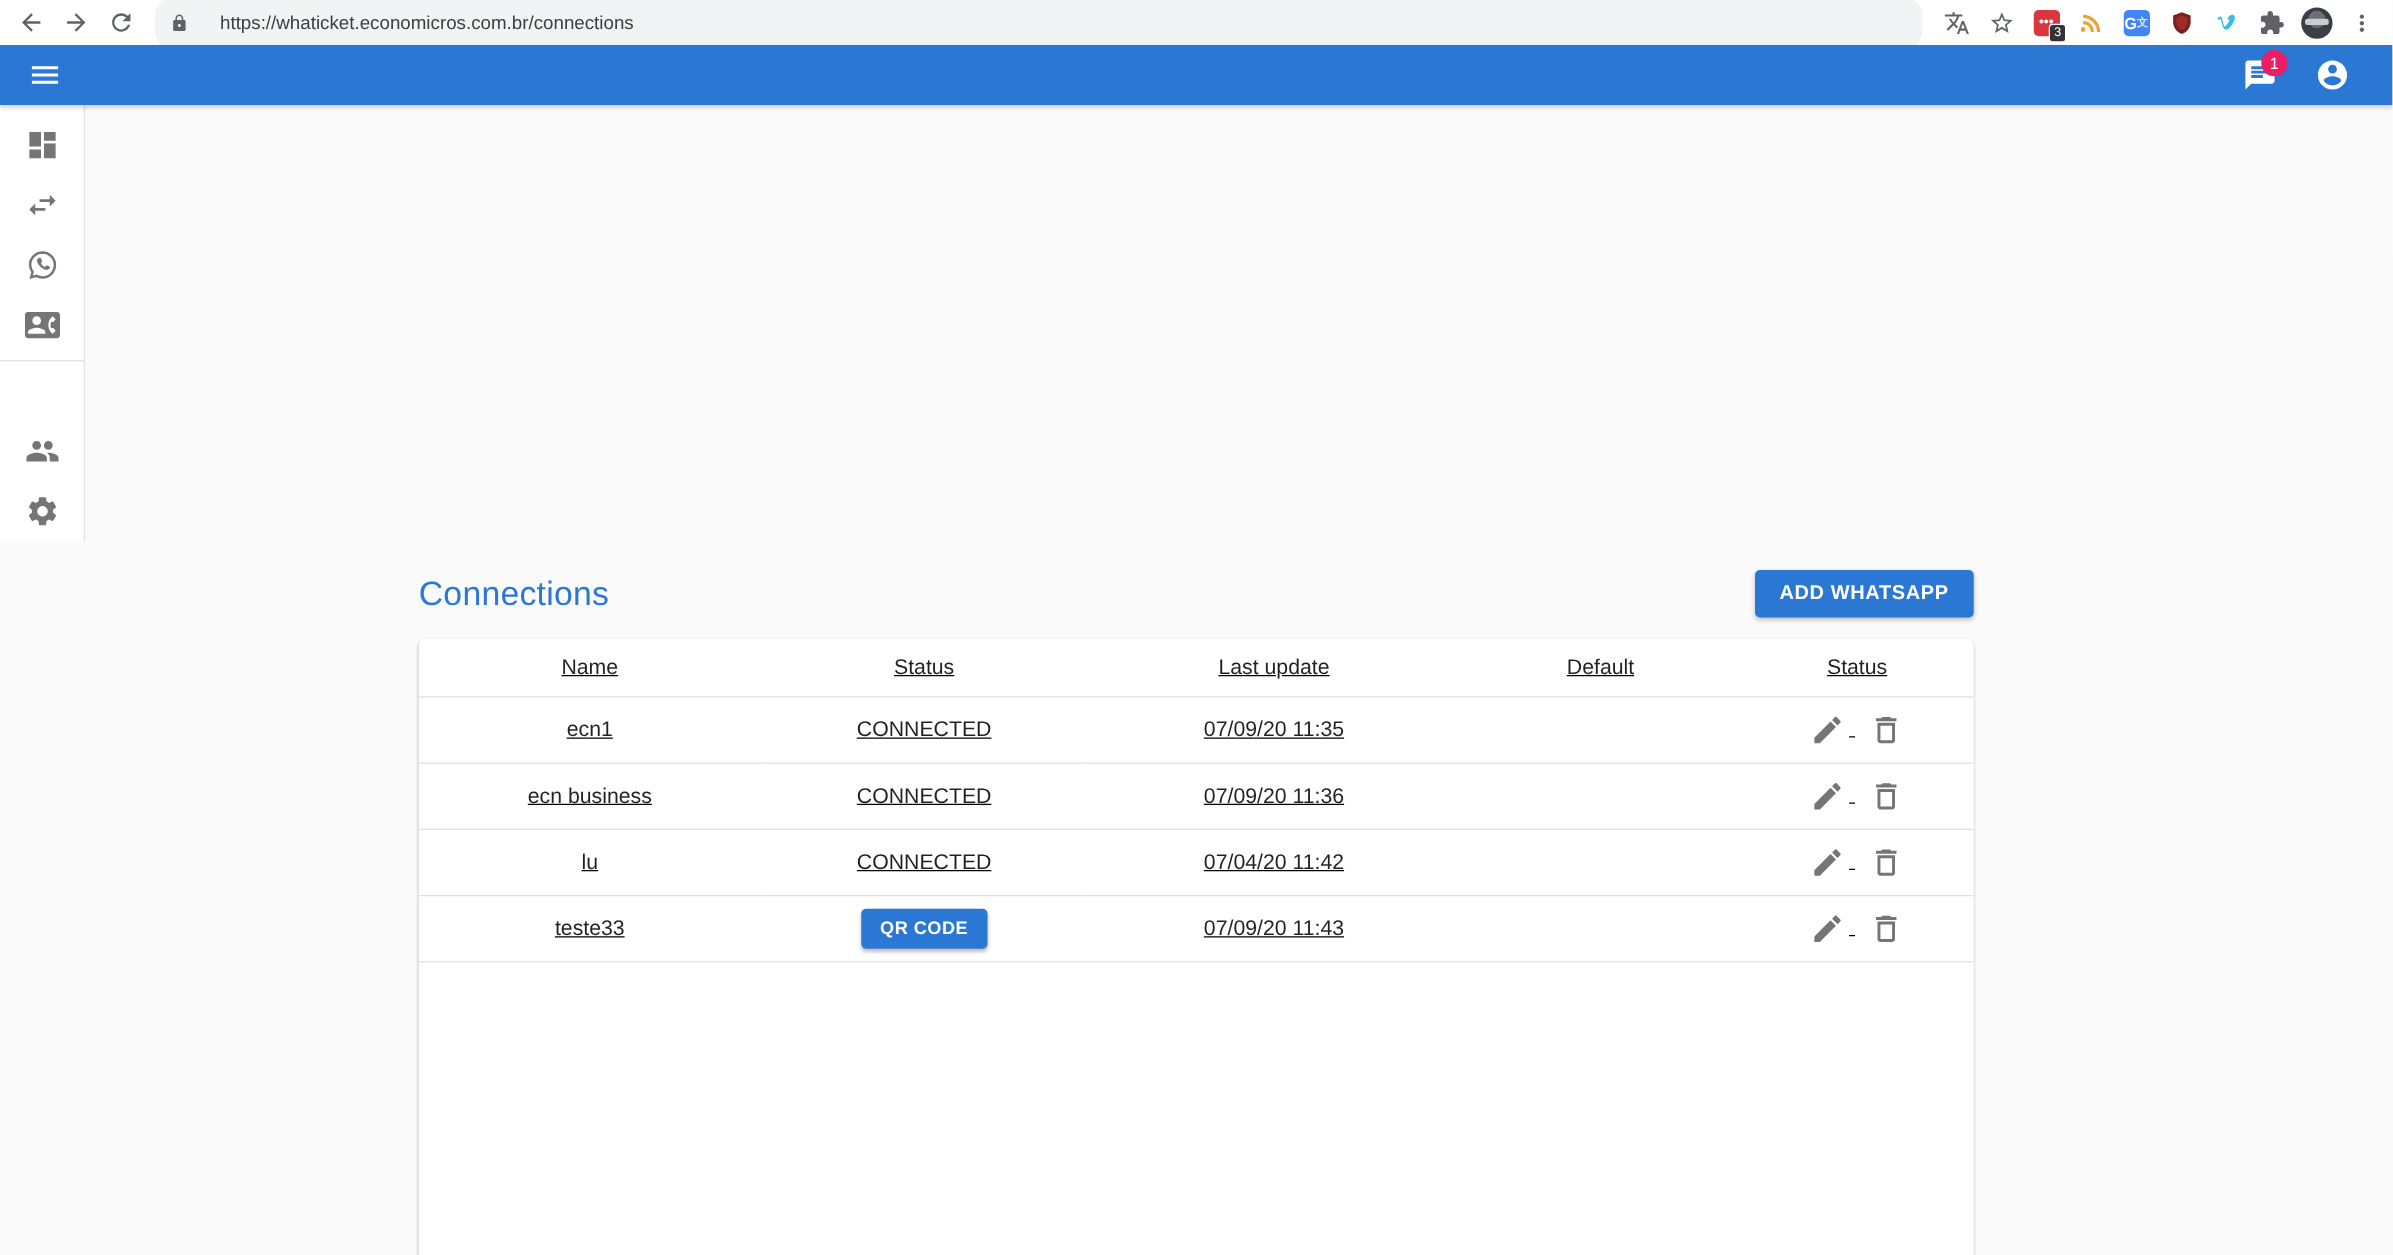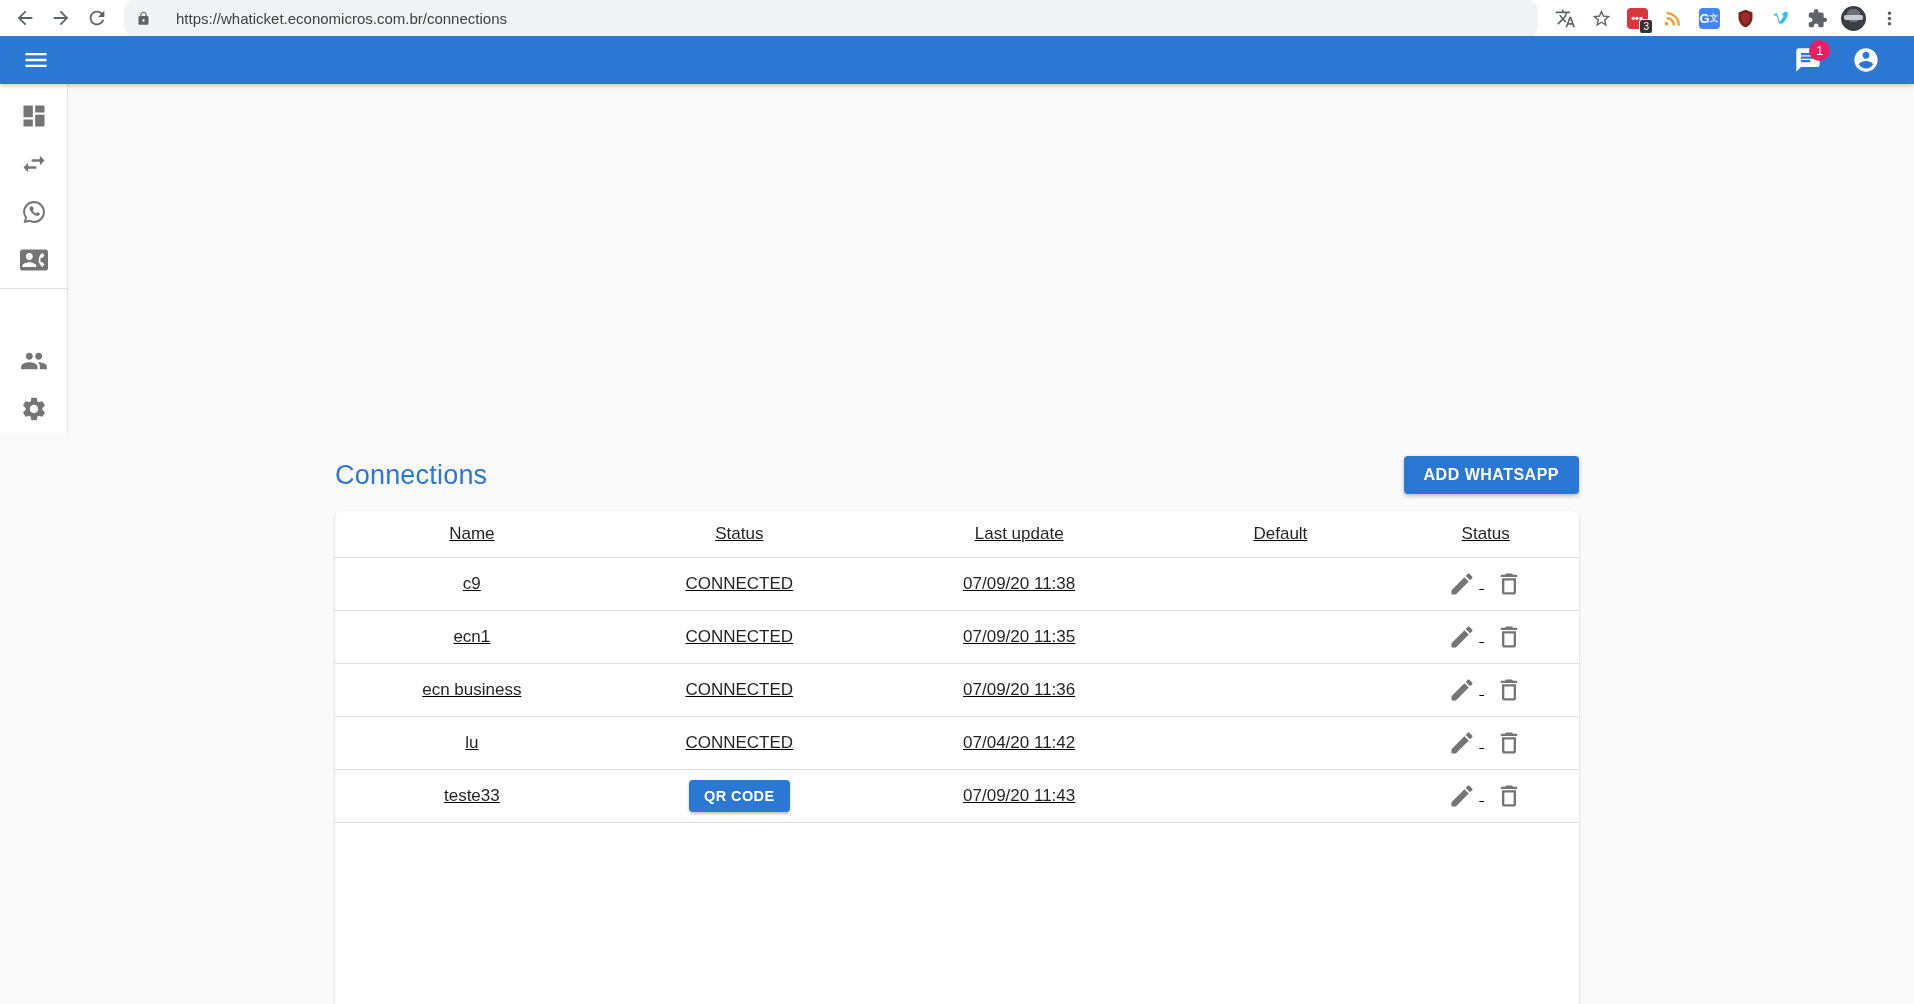--- a/index.html
+++ b/index.html
@@ -231,47 +231,20 @@
             <tr>
               <th>Name</th>
               <th>Status</th>
               <th>Last update</th>
               <th>Default</th>
               <th>Status</th>
             </tr>
           </thead>
           <tbody>
 
-  <tr>
-    <td>c9</td>
-    <td>
-      <span>CONNECTED</span>
-      
-    </td>
-    <td>07/09/20 11:38</td>
-    <td>
-      <span class="check-icon" style="visibility: hidden;">
-        <svg viewBox="0 0 24 24">
-                      <path d="M12 2C6.48 2 2 6.48 2 12s4.48 10 10 10 10-4.48 10-10S17.52 2 12 2zm-2 15l-5-5 1.41-1.41L10 14.17l7.59-7.59L19 8l-9 9z"></path>
-                    </svg>
-      </span>
-    </td>
-    <td class="actions-cell">
-      <button class="action-btn">
-        <svg viewBox="0 0 24 24">
-                      <path d="M3 17.25V21h3.75L17.81 9.94l-3.75-3.75L3 17.25zM20.71 7.04c.39-.39.39-1.02 0-1.41l-2.34-2.34c-.39-.39-1.02-.39-1.41 0l-1.83 1.83 3.75 3.75 1.83-1.83z"></path>
-                    </svg>
-      </button>
-      <button class="action-btn">
-        <svg viewBox="0 0 24 24">
-                      <path d="M16 9v10H8V9h8m-1.5-6h-5l-1 1H5v2h14V4h-3.5l-1-1zM18 7H6v12c0 1.1.9 2 2 2h8c1.1 0 2-.9 2-2V7z"></path>
-                    </svg>
-      </button>
-    </td>
-  </tr>
 
   <tr>
     <td>ecn1</td>
     <td>
       <span>CONNECTED</span>
       
     </td>
     <td>07/09/20 11:35</td>
     <td>
       <span class="check-icon" style="visibility: hidden;">

